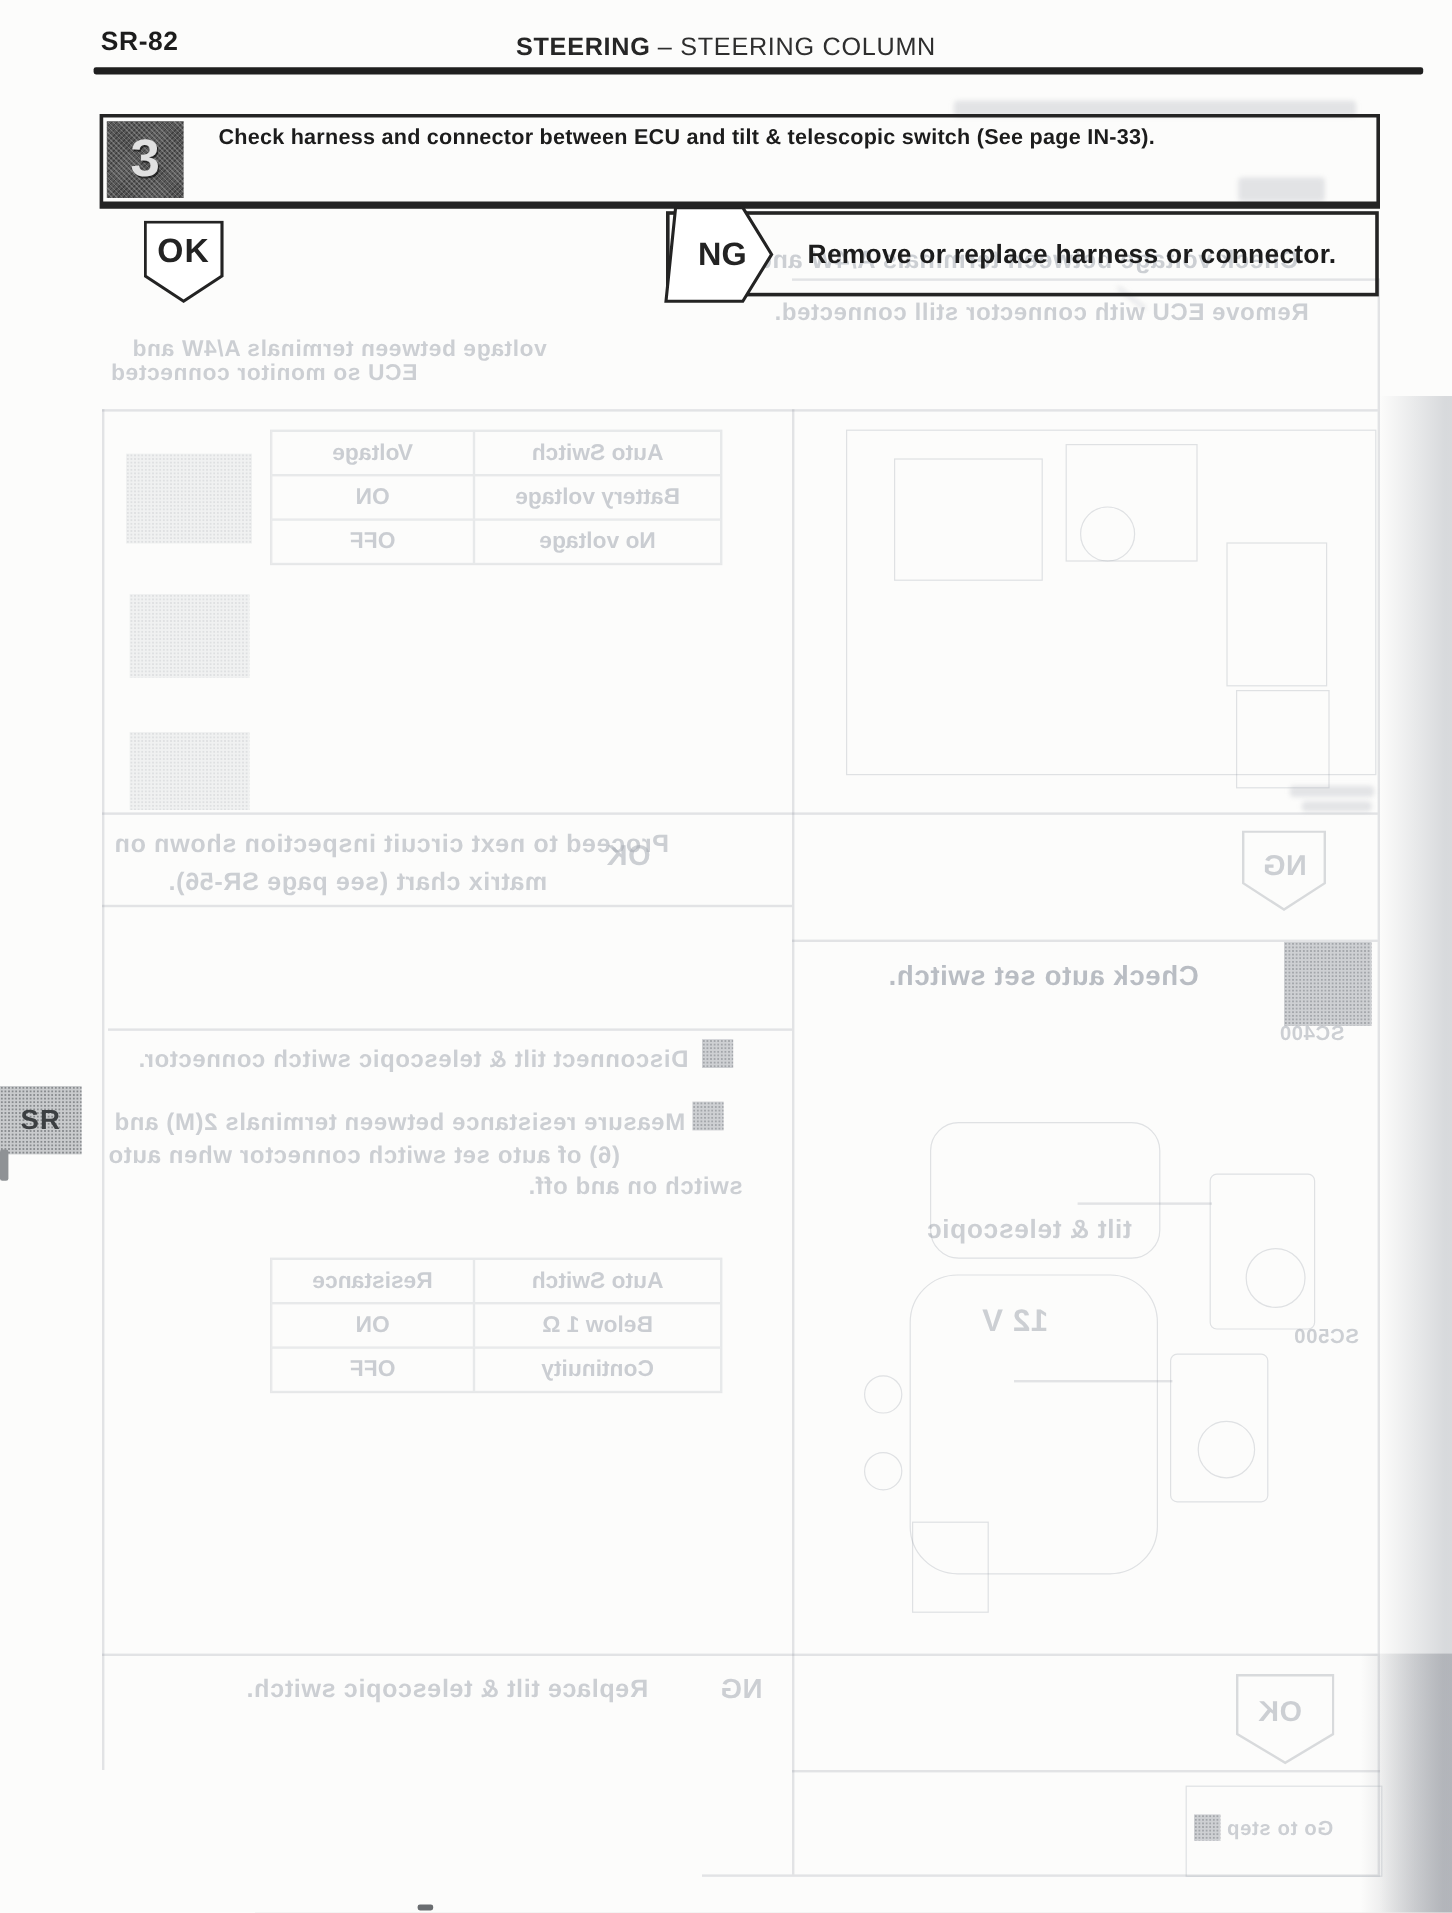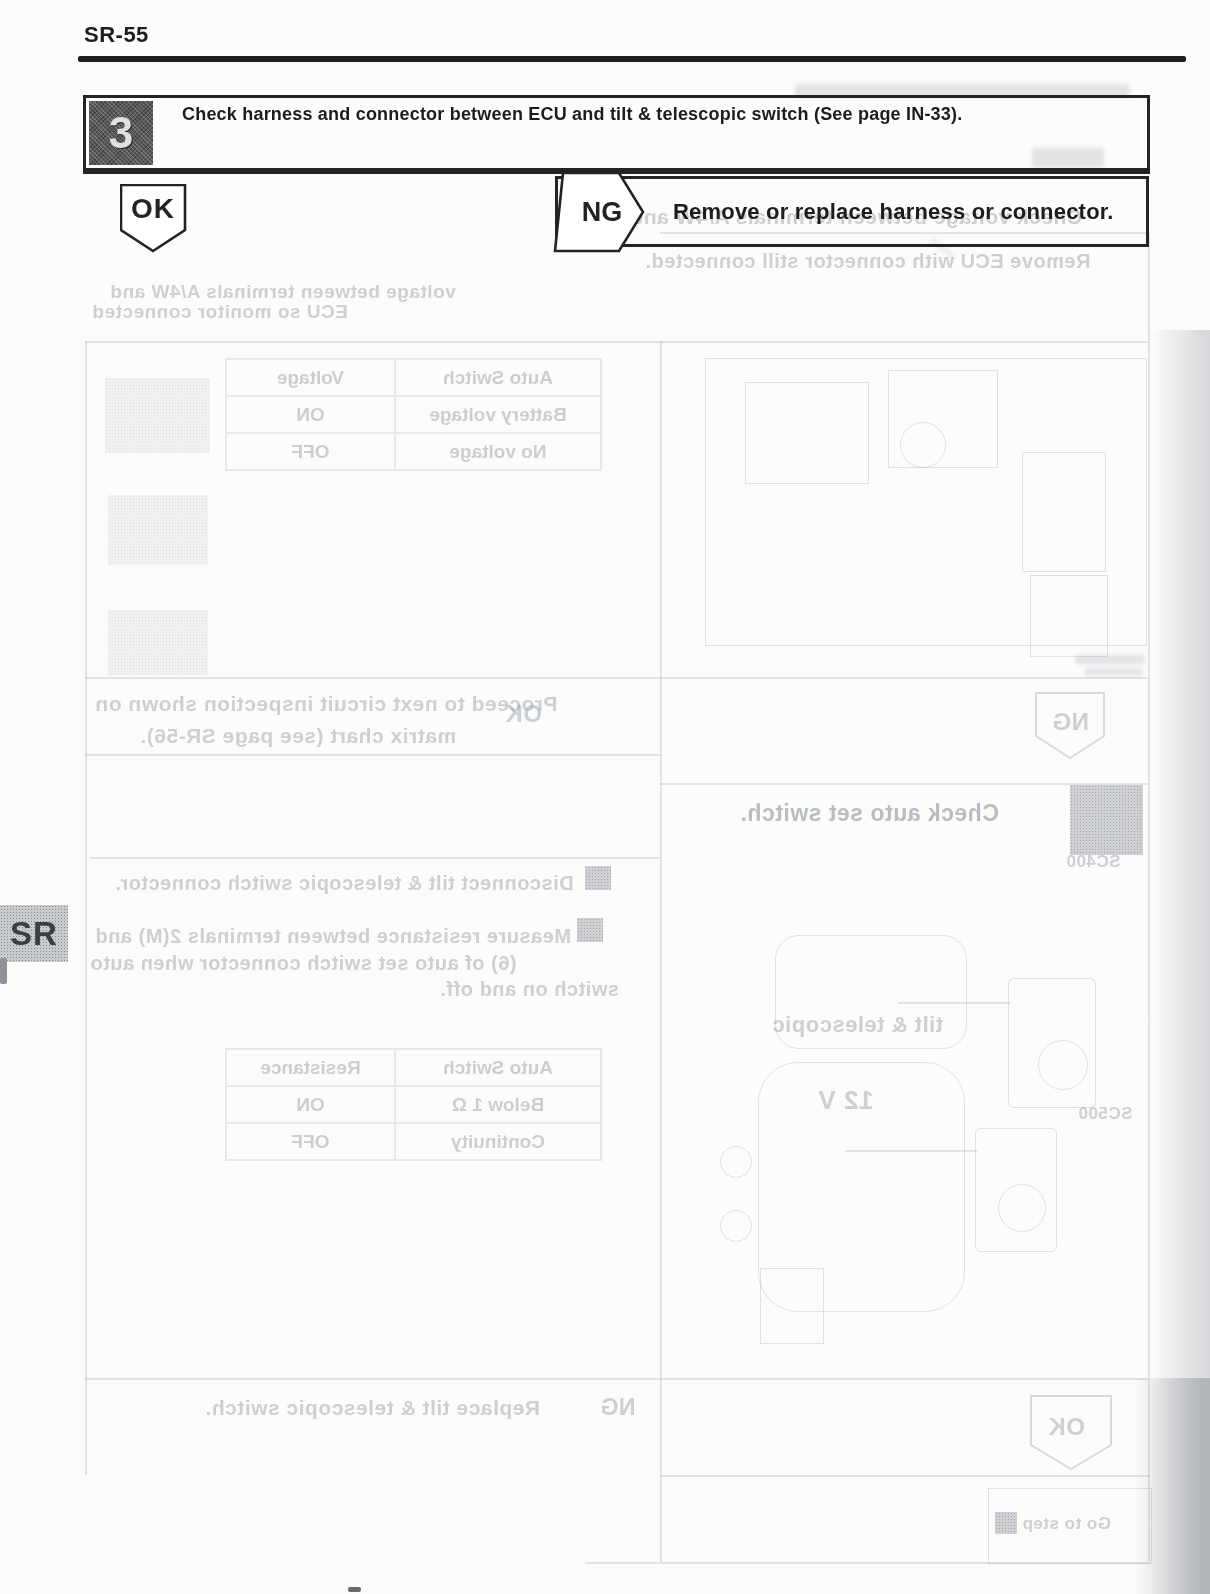--- a/index.html
+++ b/index.html
@@ -40,21 +40,21 @@
 
   #ecu-box { left:80px; top:278px; width:556px; height:68px; border:3px solid #242424; background:transparent; }
   #ecu-text { position:absolute; left:24px; top:0; height:68px; display:flex; align-items:center;
     font-size:24px; font-weight:700; letter-spacing:.3px; }
 
   #sr-tab { left:0; top:905px; width:68px; height:57px;
     background-color:#c9cbcd;
     background-image:radial-gradient(rgba(70,74,78,.5) .8px, transparent .9px);
     background-size:3px 3px;
     display:flex; align-items:center; justify-content:center;
-    font-size:33px; font-weight:700; color:#3c3f42; letter-spacing:1px; }
+    font-size:23px; font-weight:700; color:#3c3f42; letter-spacing:1px; }
 
   .mark { background:#8f9295; border-radius:2px; }
 
   .edge-shadow1 { left:1150px; top:330px; width:60px; height:1264px;
     background:linear-gradient(to right, rgba(190,193,198,0) 0%, rgba(172,176,183,.45) 90%); }
   .edge-shadow2 { left:1134px; top:1378px; width:76px; height:216px;
     background:linear-gradient(to right, rgba(180,183,190,0) 0%, rgba(148,151,158,.55) 90%); }
 
   
   #ghost { position:absolute; inset:0; z-index:1; }
@@ -194,22 +194,25 @@
       </div>
       <div class="grow">
         <div class="gcell c1">Continuity</div>
         <div class="gcell c2">OFF</div>
       </div>
     </div>
   </div>
 
   <div id="main">
 
-    <div class="abs" id="page-number">SR-55</div>
-
+    <div class="abs" id="page-number">SR-82</div>
+
+    <div class="abs" id="header-title">
+      <span class="hb">STEERING</span><span class="hr2">– STEERING COLUMN</span>
+    </div>
     <div class="abs" id="header-rule"></div>
 
     <div class="abs" id="step3-box">
       <div id="step3-num">3</div>
       <div id="step3-text">Check harness and connector between ECU and tilt &amp; telescopic switch (See page IN-33).</div>
     </div>
 
     <div class="abs" id="ok-shape">
       <svg width="68" height="70">
         <polygon points="1,1 65,1 65,46 33,67 1,46" fill="#ffffff" stroke="#232323" stroke-width="2.6"></polygon>

